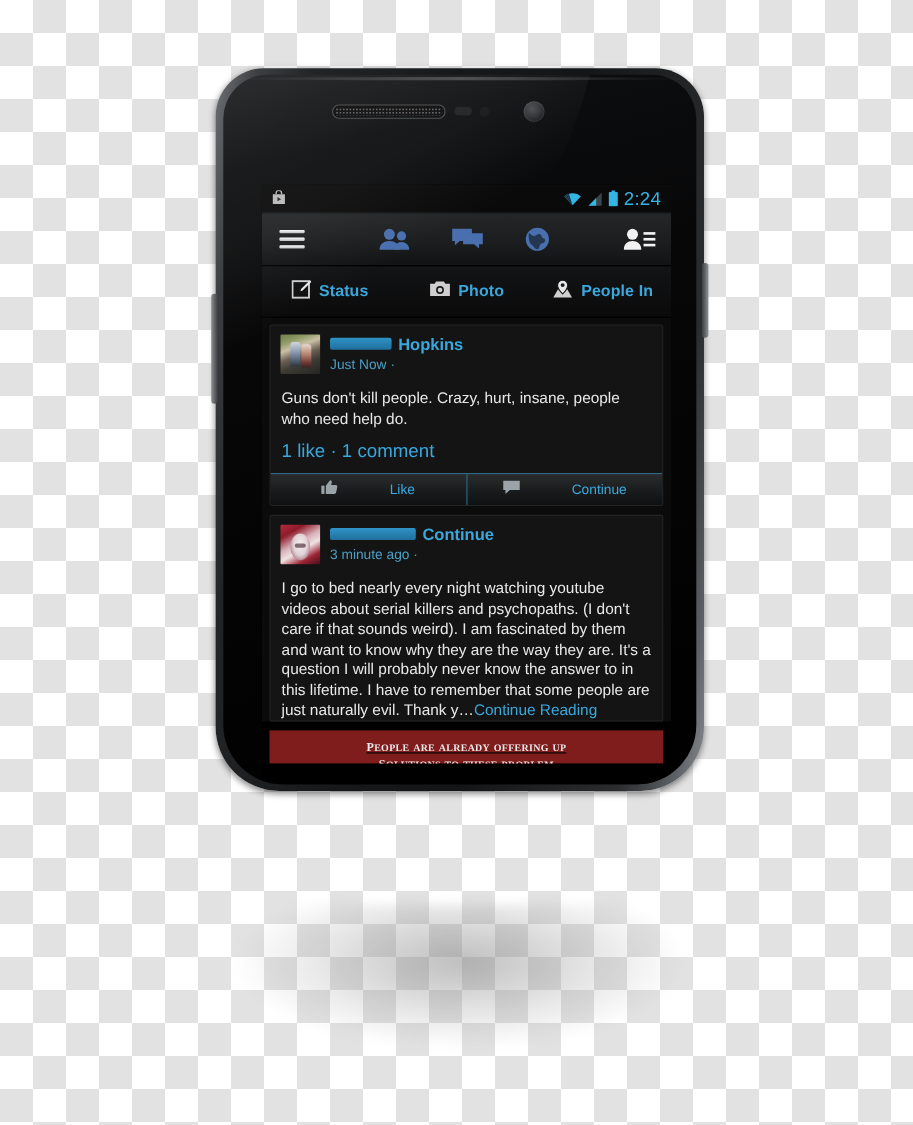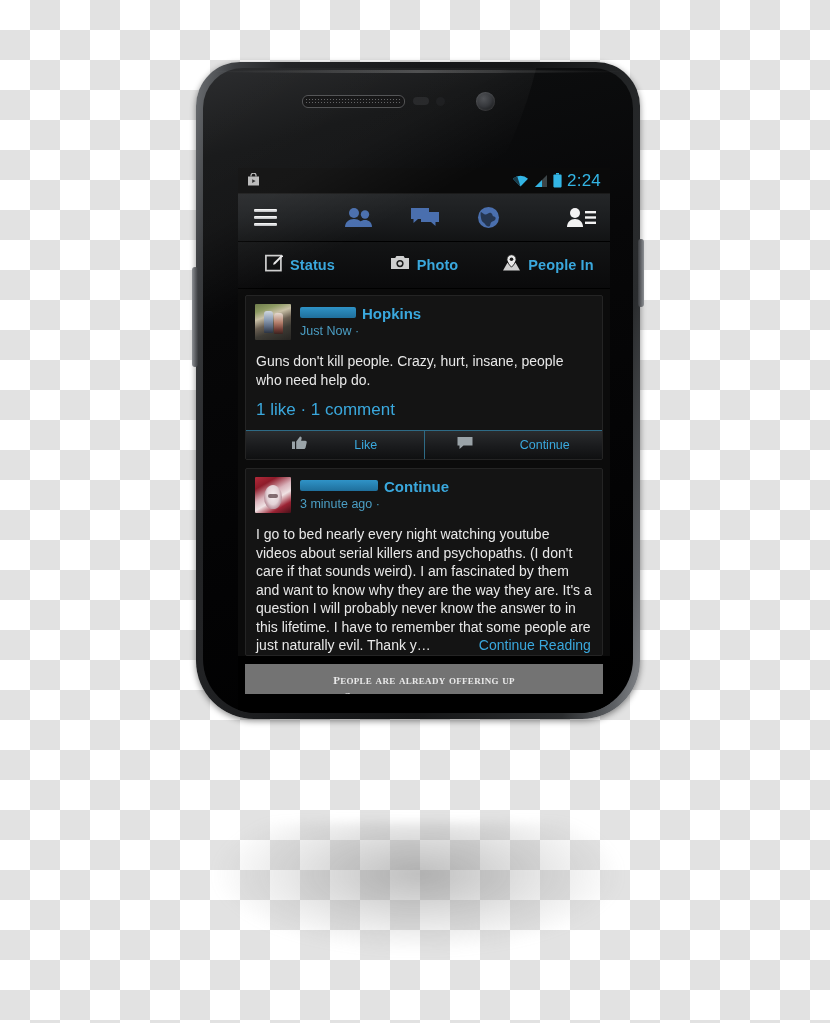--- a/index.html
+++ b/index.html
@@ -296,21 +296,21 @@
     color: #4b9ec4;
     font-size: 12.5px;
     margin-top: 2px;
   }
   .post-body {
     color: #e8e8e8;
     font-size: 14px;
     line-height: 18.5px;
     padding: 10px 10px 0 10px;
   }
-  .continue-link { color: #3aa8dd; margin-left: 48px; }
+  .continue-link { color: #3aa8dd; }
   .post-meta {
     color: #3aa8dd;
     font-size: 17px;
     font-weight: normal;
     padding: 11px 10px 10px 10px;
   }
   .post-actions {
     display: flex;
     height: 28px;
     border-top: 1px solid #2e6b86;
@@ -326,26 +326,27 @@
   .action-btn .lbl {
     color: #3aa8dd;
     font-size: 12.5px;
     font-weight: normal;
     padding-left: 41px;
   }
 
   
   #promo-banner {
     margin: 0 7px;
-    background: #737373;
+    background: #7f1d1d;
     text-align: center;
     padding: 8px 0 6px 0;
     overflow: hidden;
     height: 30px;
     box-sizing: border-box;
+    text-decoration: underline;
   }
   .promo-line {
     color: #e9e9e9;
     font-family: "Liberation Serif", serif;
     font-weight: bold;
     font-size: 12.5px;
     letter-spacing: .3px;
     font-variant: small-caps;
     text-transform: lowercase;
     line-height: 15px;

